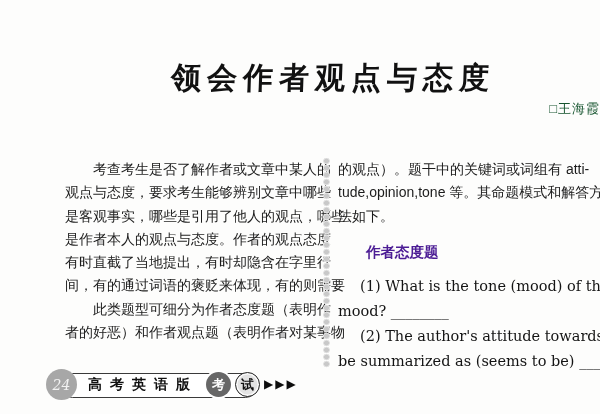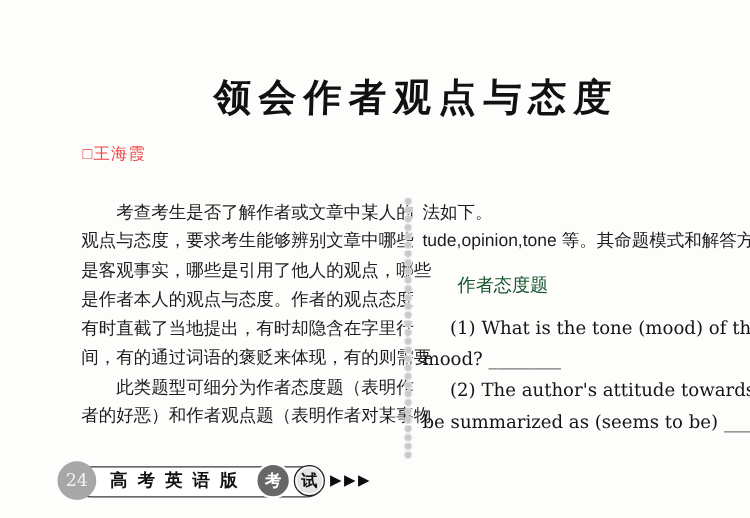--- a/index.html
+++ b/index.html
@@ -17,23 +17,23 @@
   .title{
     position:absolute;left:66px;right:0;top:58px;
     text-align:center;
     font-family:"DejaVu Serif","Liberation Serif",serif;
     font-size:30px;font-weight:bold;
     letter-spacing:6px;
     color:#111;
     transform:skewX(-2deg);
   }
   .author{
-    position:absolute;left:66px;right:0;top:114px;
-    text-align:left;
-    font-size:13px;color:#ef4444;
+    position:absolute;left:66px;right:0;top:100px;
+    text-align:right;
+    font-size:13px;color:#14532d;
     letter-spacing:1px;
   }
 
   
   .col-left{
     position:absolute;left:65px;top:158px;width:255px;
     font-size:14px;line-height:23.3px;color:#1c1c1c;
   }
   .col-right{
     position:absolute;left:338px;top:158px;width:228px;
@@ -41,42 +41,42 @@
   }
   .line{white-space:nowrap;}
   .divider{
     position:absolute;left:322px;top:158px;width:9px;height:210px;
     background-image:radial-gradient(circle at 4.5px 3px, #c9c9c9 2.1px, rgba(0,0,0,0) 2.7px),
                      radial-gradient(circle at 4.5px 3px, #e2e2e2 3.1px, rgba(0,0,0,0) 3.6px);
     background-size:9px 7px;
     background-repeat:repeat-y, repeat-y;
   }
   .section-heading{
-    font-weight:normal;
+    font-weight:bold;
     font-size:14.5px;
     margin:14px 0 0 28px;
     line-height:20px;
-    color:#14532d;
+    color:#4c1d95;
   }
   .questions{
     margin-top:12px;
     font-family:"DejaVu Serif","Liberation Serif",serif;
     font-size:14.5px;line-height:25px;color:#141414;
   }
   .questions .indent{padding-left:22px;}
 
   
   .footer{position:absolute;left:46px;top:369px;height:34px;}
   .page-badge{
     position:absolute;left:0;top:0;
     width:31px;height:31px;border-radius:50%;
     background:#a7a7a7;
     color:#f2f2f2;
     font-family:"DejaVu Serif","Liberation Serif",serif;
-    font-size:14px;
+    font-style:italic;font-size:14px;
     display:flex;align-items:center;justify-content:center;
     z-index:2;
   }
   .brand-capsule{
     position:absolute;left:14px;top:4px;
     width:196px;height:23px;
     border:1px solid #3a3a3a;border-radius:13px;
     background:#fff;
     z-index:1;
   }
@@ -128,22 +128,23 @@
     <div class="line">是作者本人的观点与态度。作者的观点态度</div>
     <div class="line">有时直截了当地提出，有时却隐含在字里行</div>
     <div class="line">间，有的通过词语的褒贬来体现，有的则需要</div>
     <div class="line">　　此类题型可细分为作者态度题（表明作</div>
     <div class="line">者的好恶）和作者观点题（表明作者对某事物</div>
   </div>
 
   <div class="divider"></div>
 
   <div class="col-right">
+    <div class="line">的观点）。题干中的关键词或词组有 atti-</div>
+    <div class="line">tude,opinion,tone 等。其命题模式和解答方</div>
     <div class="line">法如下。</div>
-    <div class="line">tude,opinion,tone 等。其命题模式和解答方</div>
 
     <div class="section-heading">作者态度题</div>
 
     <div class="questions">
       <div class="line indent">(1) What is the tone (mood) of the pas-</div>
       <div class="line">mood? ________</div>
       <div class="line indent">(2) The author's attitude towards…might</div>
       <div class="line">be summarized as (seems to be) ________.</div>
     </div>
   </div>

